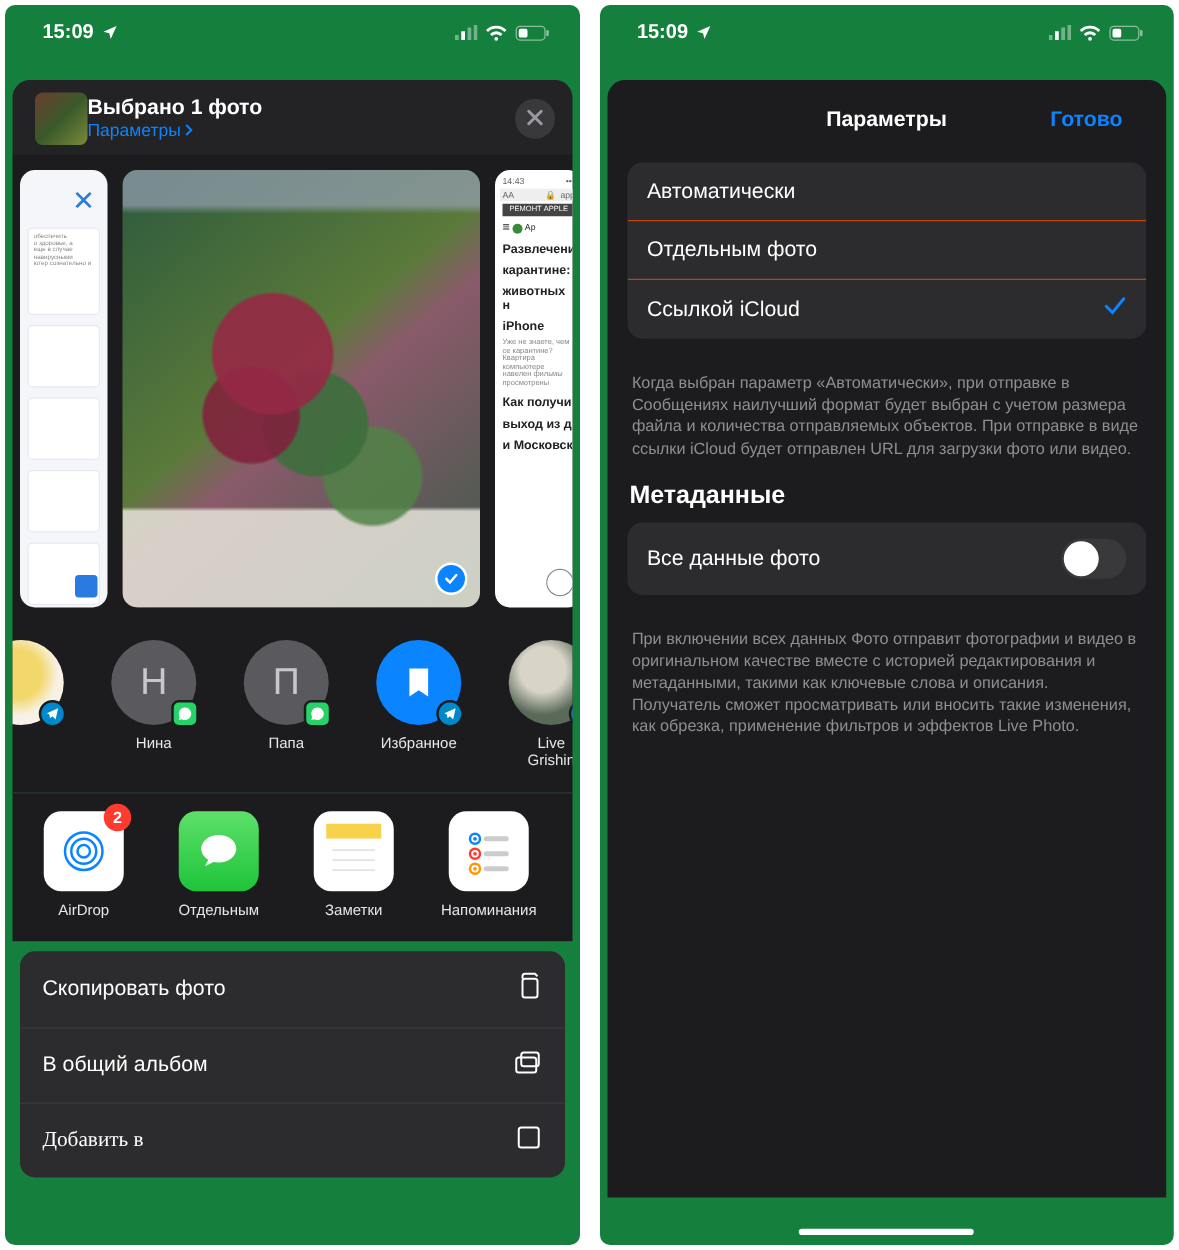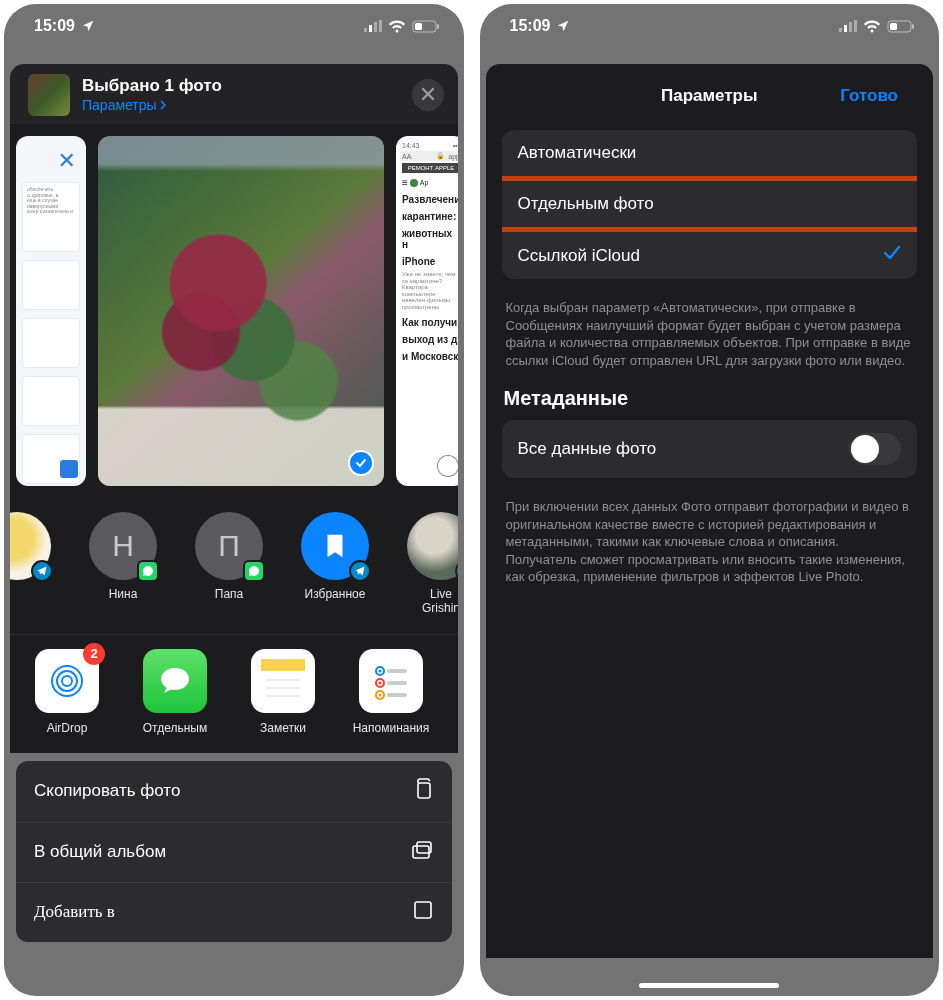--- a/index.html
+++ b/index.html
@@ -8,22 +8,22 @@
     font-family: -apple-system, "Helvetica Neue", Arial, sans-serif;
     width: 943px;
     height: 1000px;
     display: flex;
     gap: 16px;
     padding: 4px;
   }
   .phone {
     width: 462px;
     height: 992px;
-    background: #737373;
-    border-radius: 32px;
+    background: #15803d;
+    border-radius: 8px;
     overflow: hidden;
     position: relative;
     color: #fff;
   }
   .status-bar {
     height: 44px;
     display: flex;
     justify-content: space-between;
     align-items: center;
     padding: 0 24px 0 30px;
@@ -41,21 +41,21 @@
     background: #232325;
     border-top-left-radius: 14px;
     border-top-right-radius: 14px;
     margin: 16px 6px 0 6px;
   }
   .share-thumb {
     width: 42px; height: 42px; border-radius: 6px;
     background: linear-gradient(135deg,#6b3d2f 0%, #3a5a2a 50%, #7a8a3a 100%);
     flex-shrink: 0;
   }
-  .share-title-block { margin-left: 12px; flex: 1; }
+  .share-title-block { flex: 1; }
   .share-title { font-size: 17px; font-weight: 600; color: #fff; }
   .share-params { font-size: 14px; color: #0a84ff; display: inline-flex; align-items: center; gap: 2px; }
   .close-btn {
     width: 32px; height: 32px; border-radius: 50%;
     background: #39393c;
     display: flex; align-items: center; justify-content: center;
     color: #9a9aa0; font-size: 18px;
   }
   .carousel {
     display: flex; gap: 12px;
@@ -179,23 +179,23 @@
     display:flex;align-items:center;justify-content:center;
     padding:22px 16px 14px 16px;position:relative;
     background:#1c1c1e;margin:16px 6px 0 6px;
     border-top-left-radius:14px;border-top-right-radius:14px;
   }
   .r-navbar-title{font-size:17px;font-weight:600;}
   .r-done{position:absolute;right:35px;color:#0a84ff;font-size:17px;font-weight:600;}
   .r-body{background:#1c1c1e;margin:0 6px;padding:10px 0;}
   .r-section-title{font-size:20px;font-weight:700;padding:14px 18px 10px;}
   .r-list{margin:0 16px;background:#2c2c2e;border-radius:12px;overflow:hidden;}
-  .r-item{padding:13px 16px;border-bottom:5px solid #c2410c;font-size:17px;display:flex;justify-content:space-between;align-items:center;}
+  .r-item{padding:13px 16px;border-bottom:1px solid #c2410c;font-size:17px;display:flex;justify-content:space-between;align-items:center;}
   .r-item:last-child{border-bottom:none;}
-  .r-caption{color:#8e8e93;font-size:13px;line-height:1.35;padding:20px 20px 4px;}
+  .r-caption{color:#8e8e93;font-size:13px;line-height:1.35;padding:10px 20px 4px;margin-top:16px;}
   .toggle{
     width:52px;height:32px;border-radius:16px;background:#39393c;position:relative;
   }
   .toggle .knob{
     position:absolute;left:2px;top:2px;width:28px;height:28px;border-radius:50%;background:#fff;
   }
   .home-ind{
     position:absolute;bottom:8px;left:50%;transform:translateX(-50%);
     width:140px;height:5px;border-radius:3px;background:#fff;
   }

